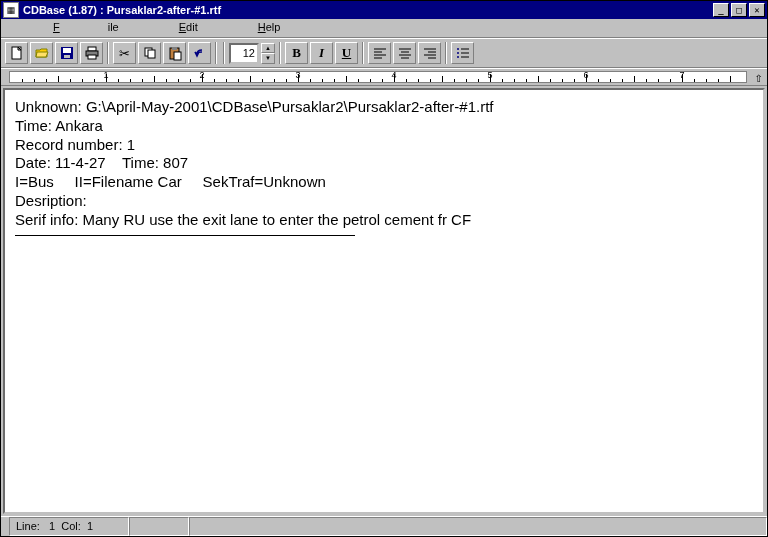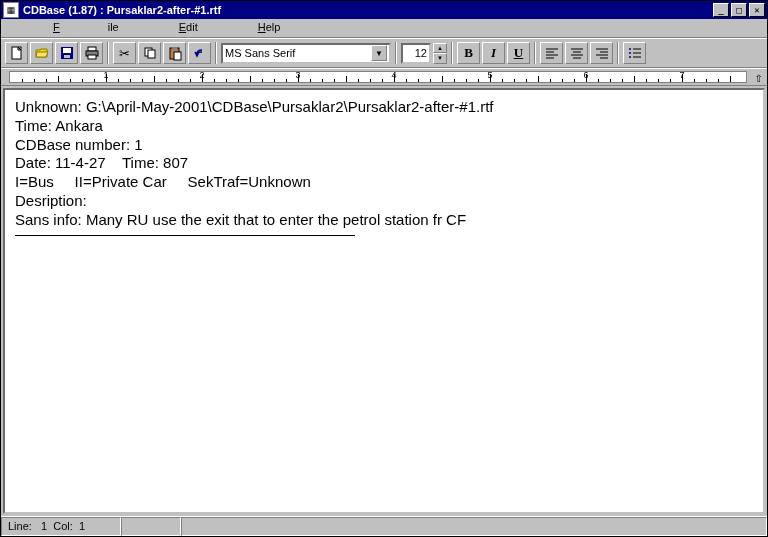--- a/index.html
+++ b/index.html
@@ -236,24 +236,20 @@
         <rect x="5" y="2" width="5" height="3" fill="#808080"></rect>
         <rect x="7" y="7" width="7" height="8" fill="#fff" stroke="#000"></rect>
       </svg>
     </div>
   <div class="tbtn">
       <svg viewBox="0 0 16 16">
         <path d="M10 5 Q5 5 5 9 L3 7 L5 11 L7 7 L5 9 Q5 7 10 7" fill="none" stroke="#000080" stroke-width="1.5"></path>
       </svg>
     </div>
   <div class="sep"></div>
-  <div class="font-select">
-    <span>MS Sans Serif</span>
-    <div class="dd">▼</div>
-  </div>
   <div class="sep"></div>
   <div class="size-box">12</div>
   <div class="spinner">
       <div>▲</div>
       <div>▼</div>
     </div>
   <div class="sep"></div>
   <div class="tbtn" style="font-weight:bold;font-family:serif;">B</div>
   <div class="tbtn" style="font-style:italic;font-family:serif;font-weight:bold;">I</div>
   <div class="tbtn" style="text-decoration:underline;font-family:serif;font-weight:bold;">U</div>
@@ -364,25 +360,25 @@
       <div class="ruler-tick" style="left: 696px; height: 3px;"></div>
       <div class="ruler-tick" style="left: 708px; height: 3px;"></div>
       <div class="ruler-tick" style="left: 720px; height: 6px;"></div>
     </div>
   <div class="ruler-arrow">⇧</div>
 </div>
 
 <div class="content-area">
   <div><span>Unknown: </span><span>G:\April-May-2001\CDBase\Pursaklar2\Pursaklar2-after-#1.rtf</span></div>
   <div><span>Time: </span><span>Ankara</span></div>
-  <div><span>CDBase number: </span><span>1</span></div>
+  <div><span>Record number: </span><span>1</span></div>
   <div style="white-space:pre;">Date: 11-4-27    Time: 807</div>
-  <div style="white-space:pre;">I=Bus     II=Private Car     SekTraf=Unknown</div>
+  <div style="white-space:pre;">I=Bus     II=Filename Car     SekTraf=Unknown</div>
   <div>Desription:</div>
-  <div><span>Sans info: </span><span>Many RU use the exit that to enter the petrol station fr CF</span></div>
+  <div><span>Serif info: </span><span>Many RU use the exit lane to enter the petrol cement fr CF</span></div>
   <hr>
 </div>
 
 <div class="statusbar">
-  <div class="status-cell" style="white-space:pre;">Line:   1  Col:  1</div>
+  <div class="status-cell" style="white-space:pre;margin-left:8px;">Line:   1  Col:  1</div>
   <div class="status-cell"></div>
   <div class="status-cell"></div>
 </div>
 
 </body></html>

